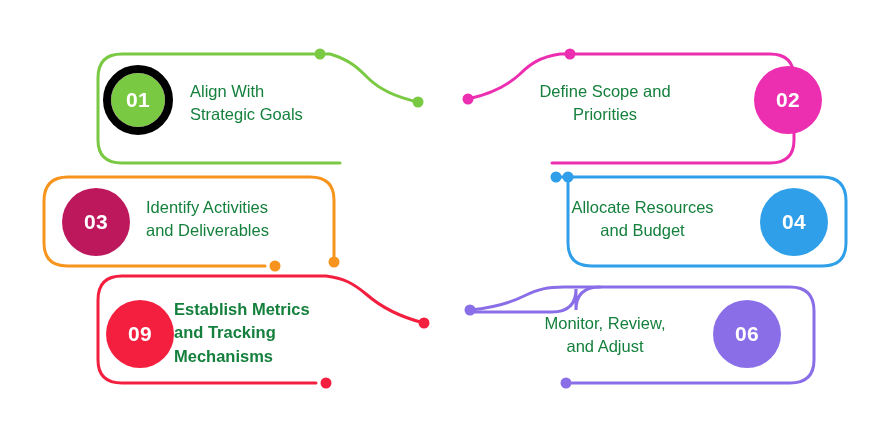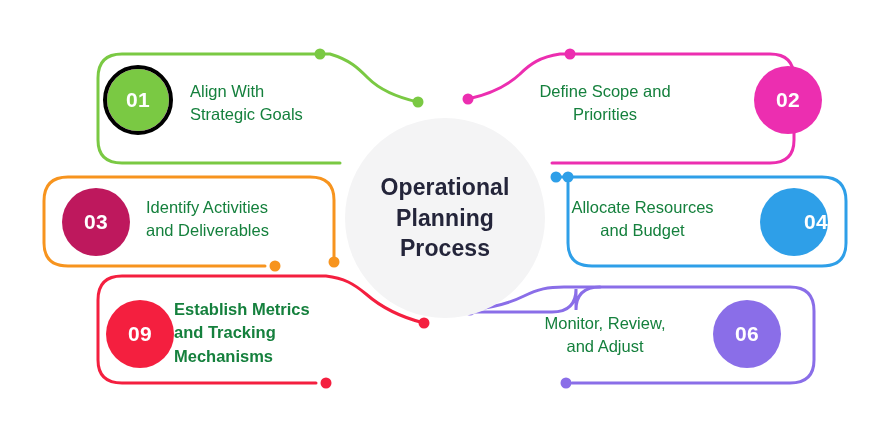--- a/index.html
+++ b/index.html
@@ -89,28 +89,23 @@
     <path d="M 424 323 C 404 318 382 308 366 294 C 354 284 344 278 326 276 L 122 276 C 106 276 98 284 98 300 L 98 360 C 98 375 106 383 122 383 L 316 383" fill="none" stroke="#f41f3f" stroke-width="3" stroke-linecap="round"></path>
     <circle cx="424" cy="323" r="5.5" fill="#f41f3f"></circle>
     <circle cx="326" cy="383" r="5.5" fill="#f41f3f"></circle>
 
     <path d="M 472 312 L 552 312 C 568 312 576 304 576 289 L 576 310 C 576 295 584 287 600 287 L 790 287 C 806 287 814 295 814 311 L 814 360 C 814 375 806 383 790 383 L 572 383" fill="none" stroke="#8a6ee8" stroke-width="3" stroke-linecap="round"></path>
     <path d="M 470 310 C 490 308 510 303 524 296 C 538 289 548 287 564 287 L 600 287" fill="none" stroke="#8a6ee8" stroke-width="3" stroke-linecap="round"></path>
     <circle cx="470" cy="310" r="5.5" fill="#8a6ee8"></circle>
     <circle cx="566" cy="383" r="5.5" fill="#8a6ee8"></circle>
   </svg>
 
-  <div class="center-circle">
-    <div class="center-label">Operational
-Planning
-Process</div>
-  </div>
 
   <div class="node">
-    <div class="badge ring" style="left:103px; top:65px; width:70px; height:70px; border:4px solid #000000; background:#d946ef;">
+    <div class="badge ring" style="left:103px; top:65px; width:70px; height:70px; border:8px solid #000000; background:#d946ef;">
       <div class="inner" style="background:#7ac943;">
         <span>01</span>
       </div>
     </div>
     <div class="label left" style="left:190px; top:80px; width:190px;">Align With
 Strategic Goals</div>
   </div>
 
   <div class="node">
     <div class="badge" style="left:754px; top:66px; width:68px; height:68px; background:#ec2eb0;">
@@ -122,21 +117,21 @@
 
   <div class="node">
     <div class="badge" style="left:62px; top:188px; width:68px; height:68px; background:#be185d;">
       <span>03</span>
     </div>
     <div class="label left" style="left:146px; top:196px; width:200px;">Identify Activities
 and Deliverables</div>
   </div>
 
   <div class="node">
-    <div class="badge" style="left:760px; top:188px; width:68px; height:68px; background:#2e9fe8;justify-content:flex-end;">
+    <div class="badge" style="left:760px; top:188px; width:68px; height:68px; background:#2e9fe8;">
       <span>04</span>
     </div>
     <div class="label right" style="left:540px; top:196px; width:205px;">Allocate Resources
 and Budget</div>
   </div>
 
   <div class="node">
     <div class="badge" style="left:106px; top:300px; width:68px; height:68px; background:#f41f3f;">
       <span>09</span>
     </div>

